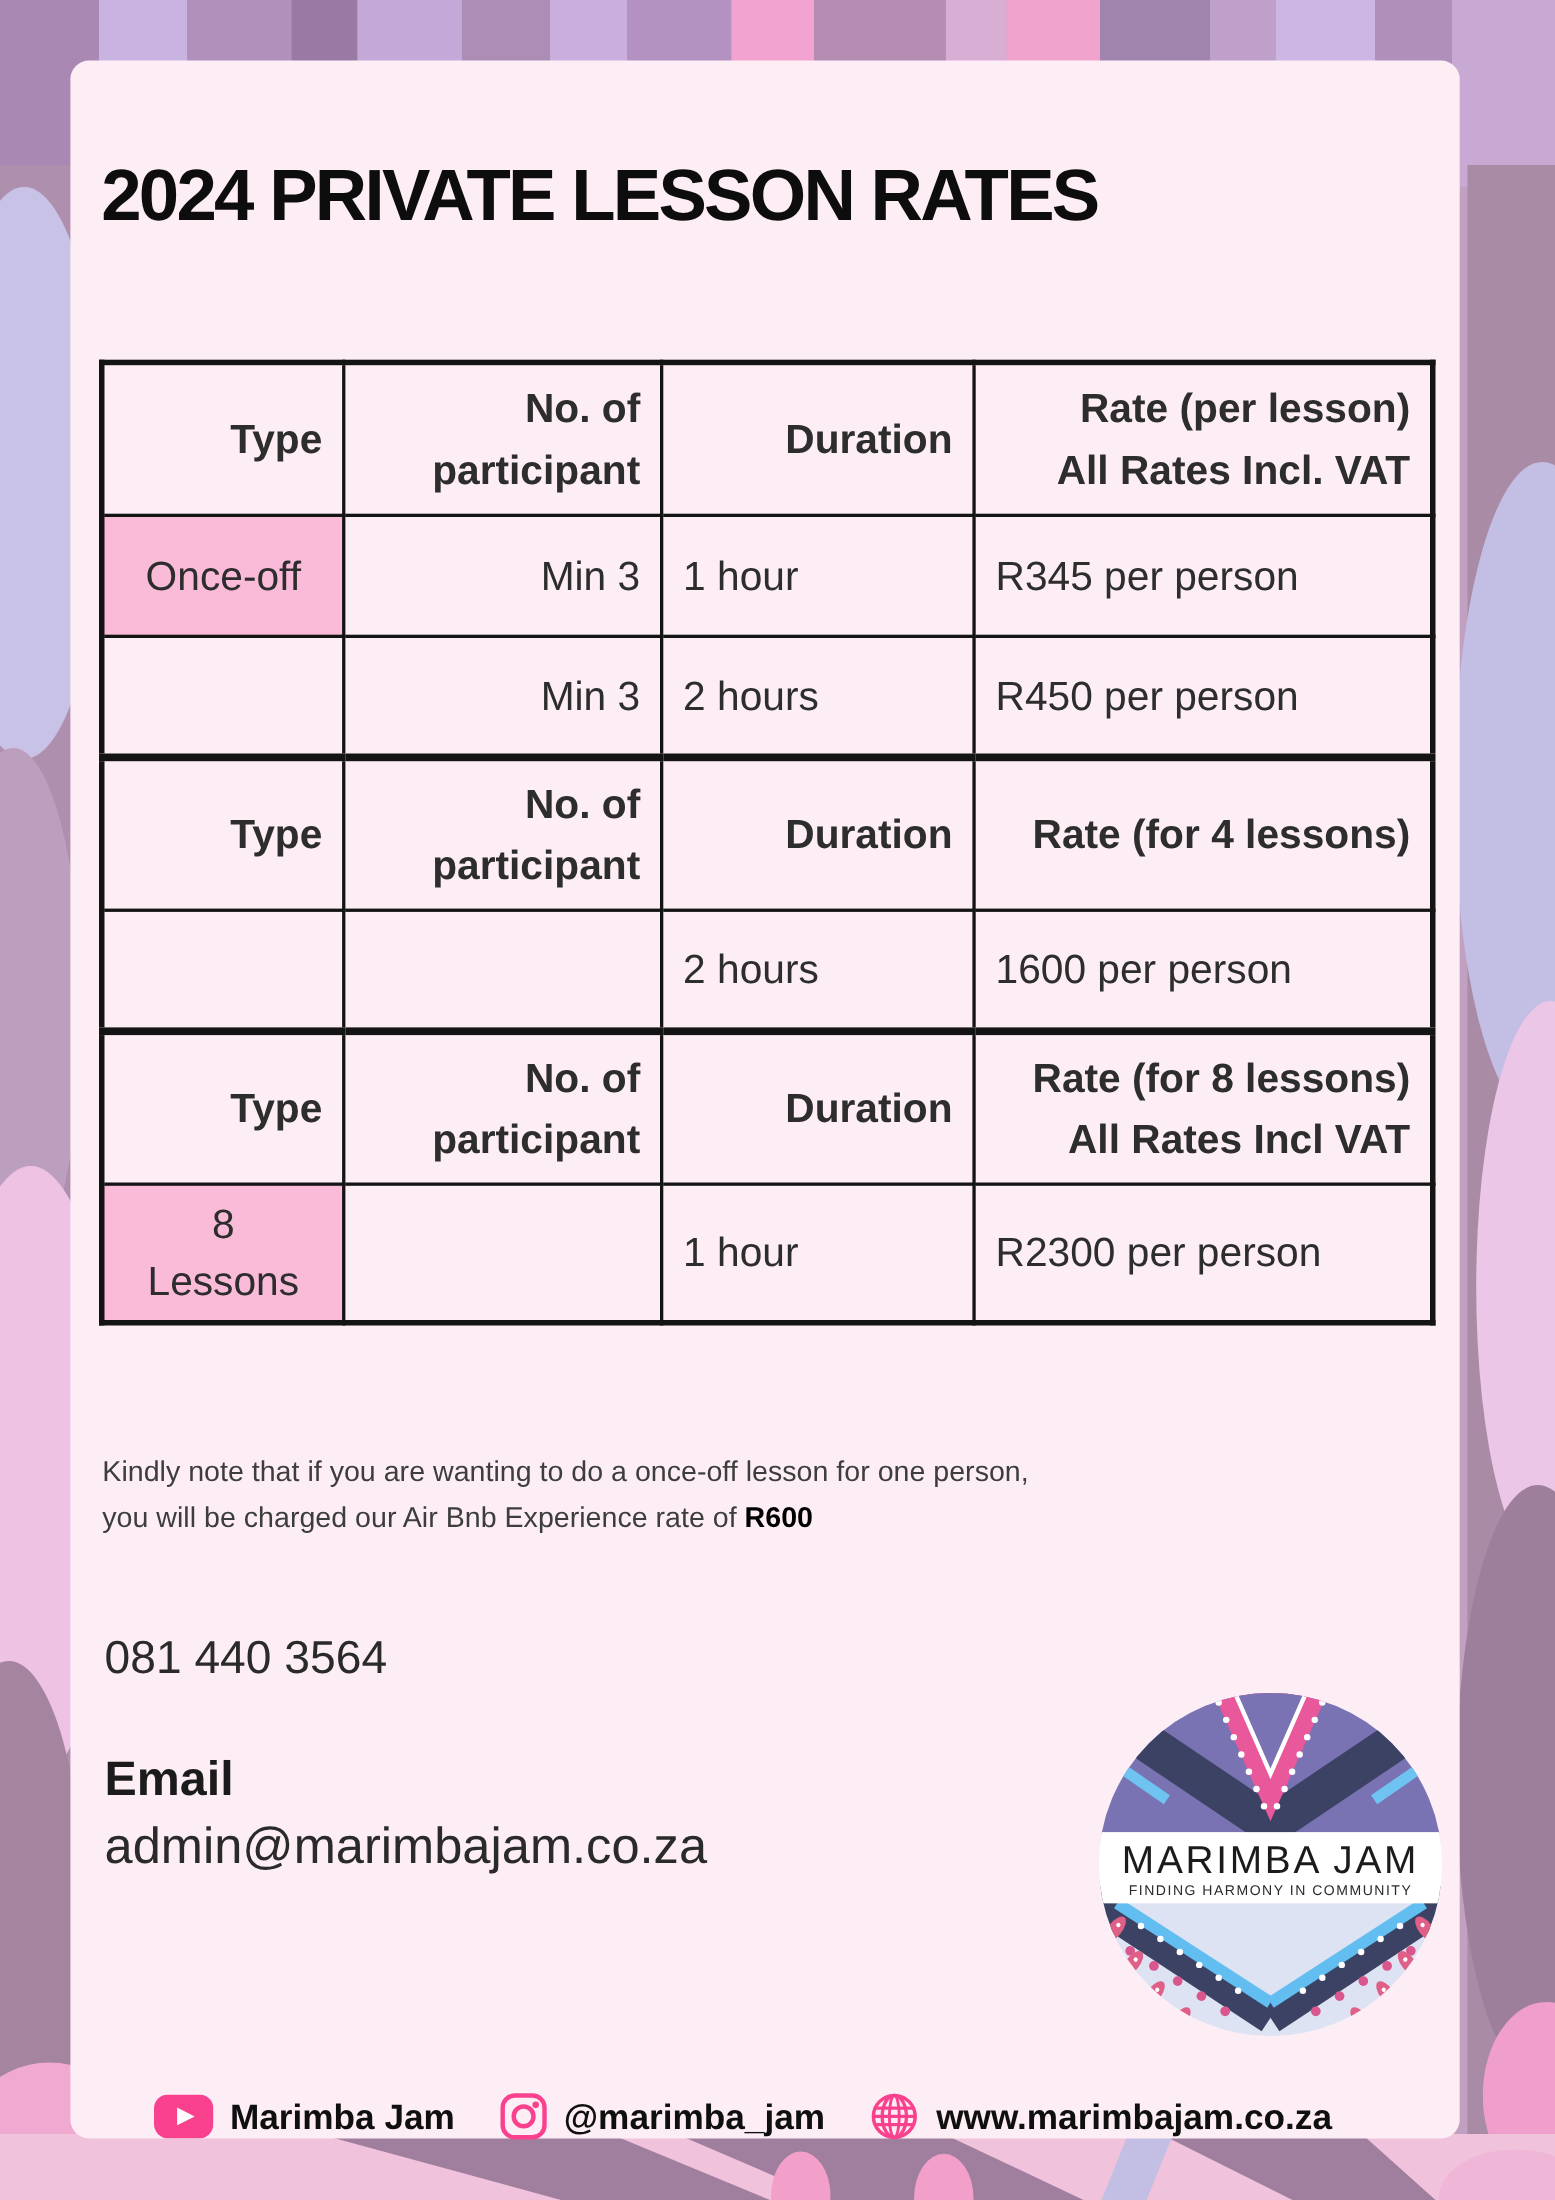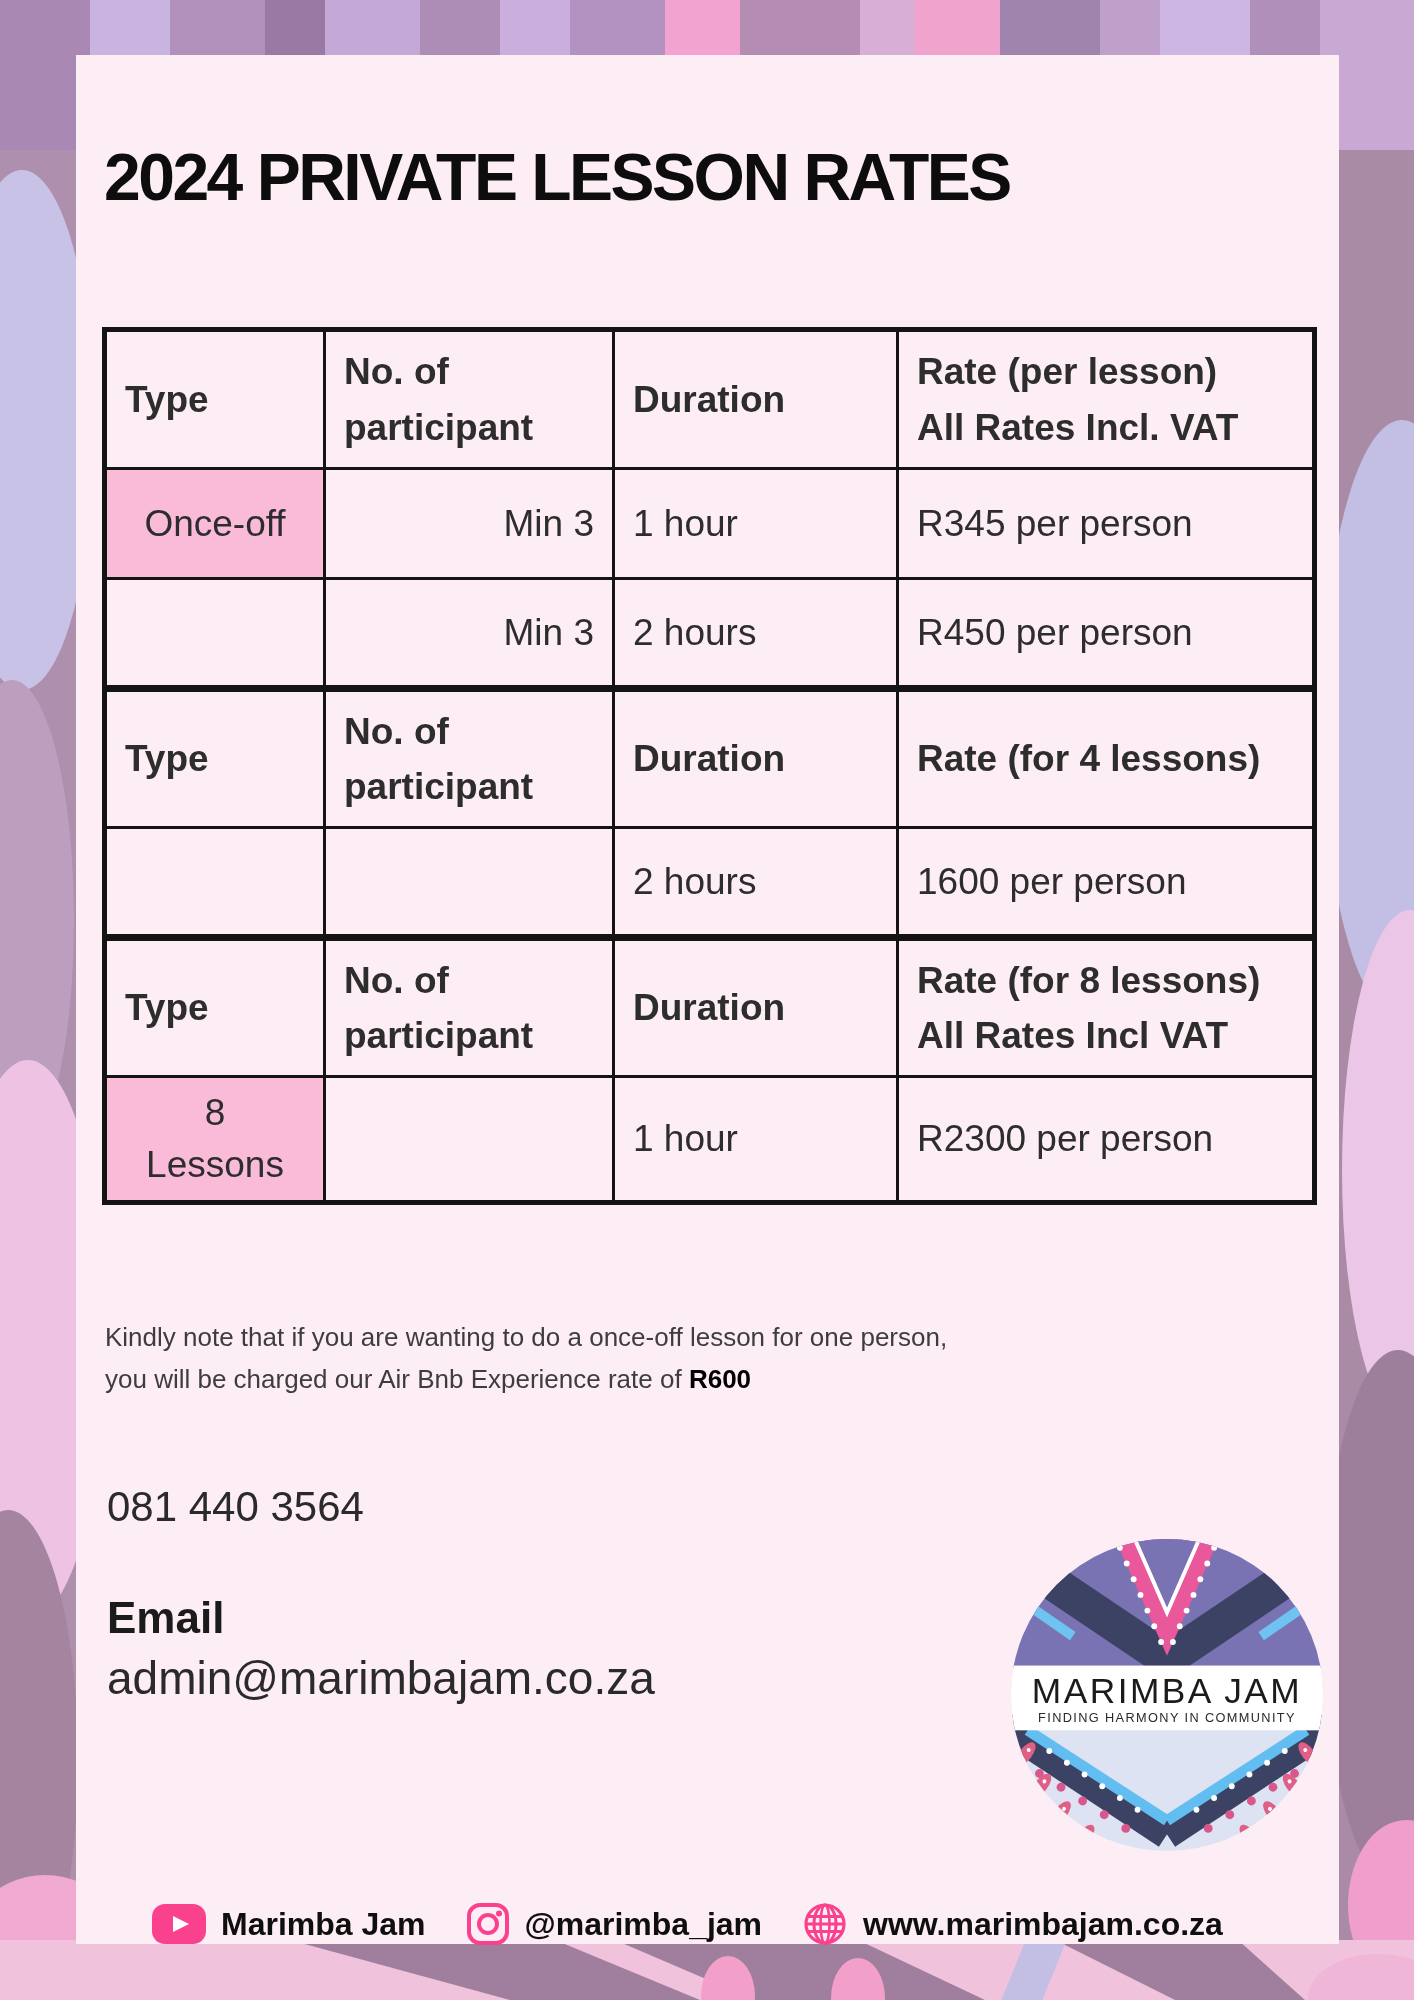--- a/index.html
+++ b/index.html
@@ -4,23 +4,24 @@
 <style>
   html, body { margin: 0; padding: 0; }
   body {
     width: 1414px; height: 2000px;
     position: relative; overflow: hidden;
     background: #c2a0c2;
     font-family: "Liberation Sans", sans-serif;
   }
   .bg-svg { position: absolute; left: 0; top: 0; }
   .page {
-    position: absolute; left: 76px; top: 55px;
+    position: absolute; left: 64px; top: 55px;
     width: 1263px; height: 1889px;
     background: #fdeef6;
+    border-radius: 17px;
   }
   .title {
     position: absolute; left: 28px; top: 89px;
     font-size: 66px; font-weight: 900; letter-spacing: -2.5px;
     color: #0d0d0d; white-space: nowrap; line-height: 1;
   }
   table.rates {
     position: absolute; left: 26px; top: 272px;
     width: 1210px; border-collapse: collapse; table-layout: fixed;
     border: 5px solid #141414;
@@ -29,21 +30,21 @@
     border: 3px solid #141414;
     vertical-align: middle;
     padding: 0 18px;
     font-size: 37px; color: #2d2d2d;
   }
   tr.sep td { border-top-width: 7px; }
   td.th {
     font-weight: bold; font-size: 34px; color: #0f0f0f;
     line-height: 1.5; white-space: pre-line;
   }
-  tr.rh { height: 139px; }
+  tr.rh { height: 139px; text-align: right; }
   tr.rd { height: 110px; }
   tr.rl { height: 126px; }
   td.c-type { text-align: center; padding: 0 8px; }
   td.c-num  { text-align: right; }
   td.pink   { background: #fabbd9; }
   td.pre    { white-space: pre-line; line-height: 1.4; }
   .note {
     position: absolute; left: 29px; top: 1262px; width: 1195px;
     font-size: 26px; line-height: 1.6; color: #3d3d3d; margin: 0;
   }

